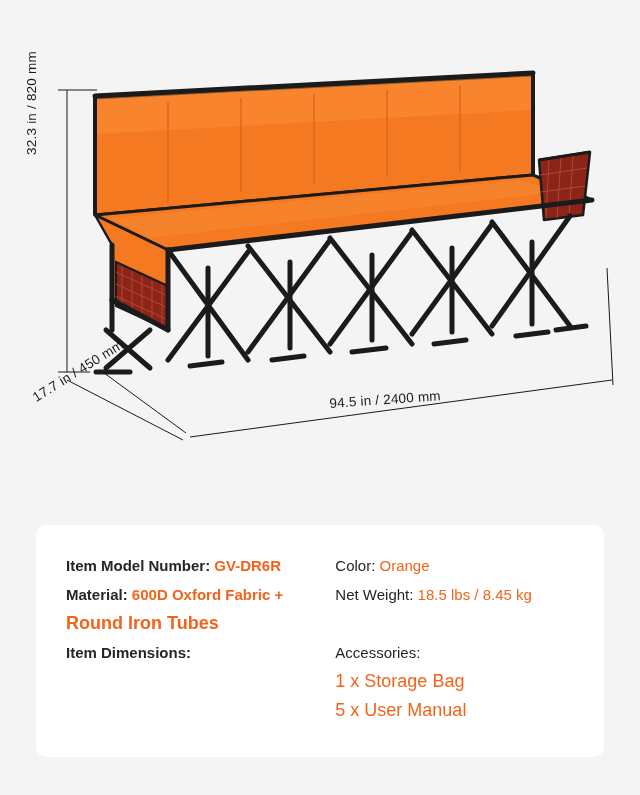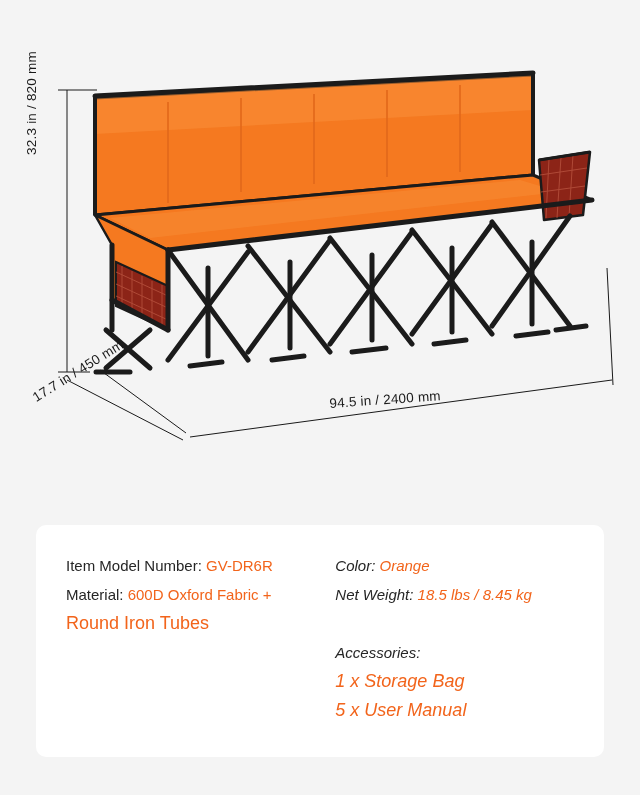--- a/index.html
+++ b/index.html
@@ -76,24 +76,24 @@
     box-sizing: border-box;
     padding: 26px 30px 20px 30px;
     display: flex;
   }
   .spec-col {
     box-sizing: border-box;
   }
   .spec-col.left {
     width: 285px;
     padding-right: 8px;
+    font-weight: bold;
   }
   .spec-col.right {
     width: 253px;
-    font-style: italic;
   }
   .spec-row {
     font-size: 15px;
     line-height: 29px;
     color: #262626;
   }
   .spec-key {
     color: #262626;
   }
   .spec-val {
@@ -231,20 +231,23 @@
   <div id="spec-card">
 
     <div class="spec-col left">
       <div class="spec-row">
         <span class="spec-key">Item Model Number: </span><span class="spec-val">GV-DR6R</span>
       </div>
       <div class="spec-row">
         <span class="spec-key">Material: </span><span class="spec-val">600D Oxford Fabric +</span>
       </div>
       <div class="spec-val-block">Round Iron Tubes</div>
+      <div class="spec-row">
+        <span class="spec-key">Item Dimensions:</span>
+      </div>
     </div>
 
     <div class="spec-col right">
       <div class="spec-row">
         <span class="spec-key">Color: </span><span class="spec-val">Orange</span>
       </div>
       <div class="spec-row">
         <span class="spec-key">Net Weight: </span><span class="spec-val">18.5 lbs / 8.45 kg</span>
       </div>
       <div class="spacer-row"></div>

